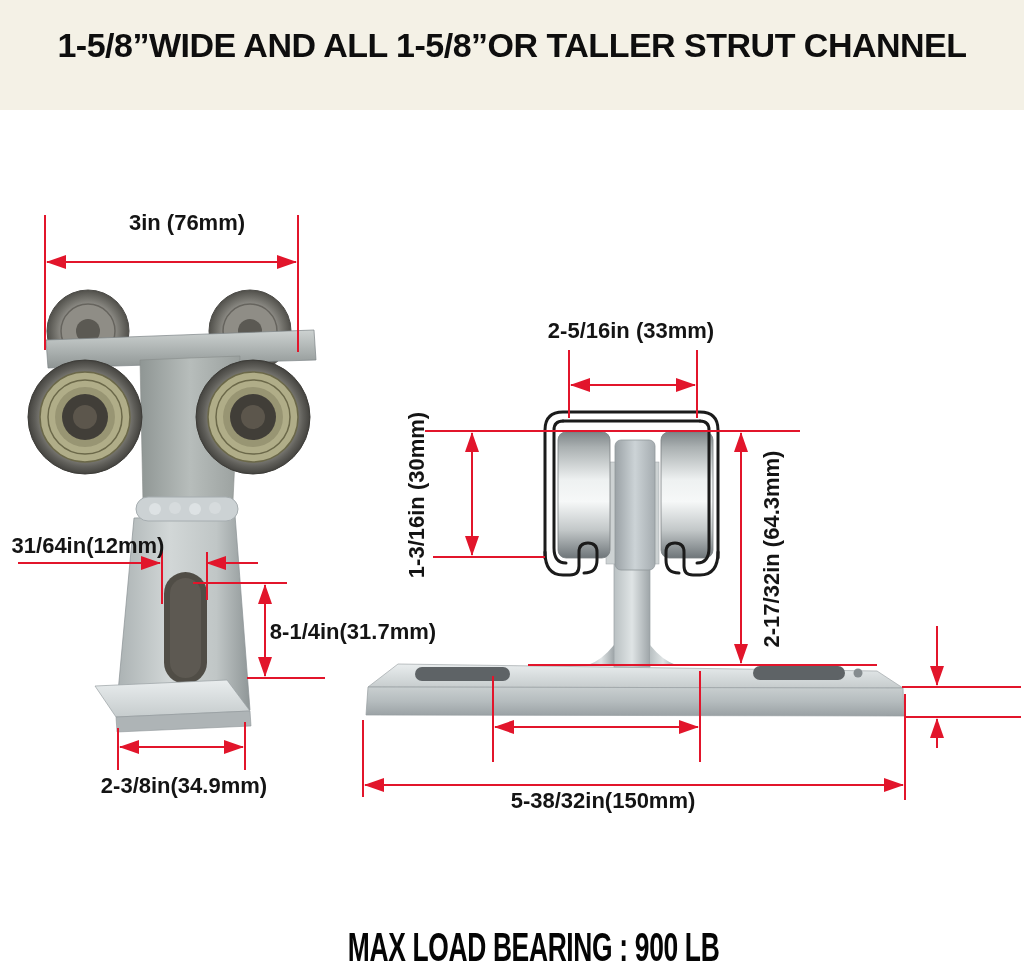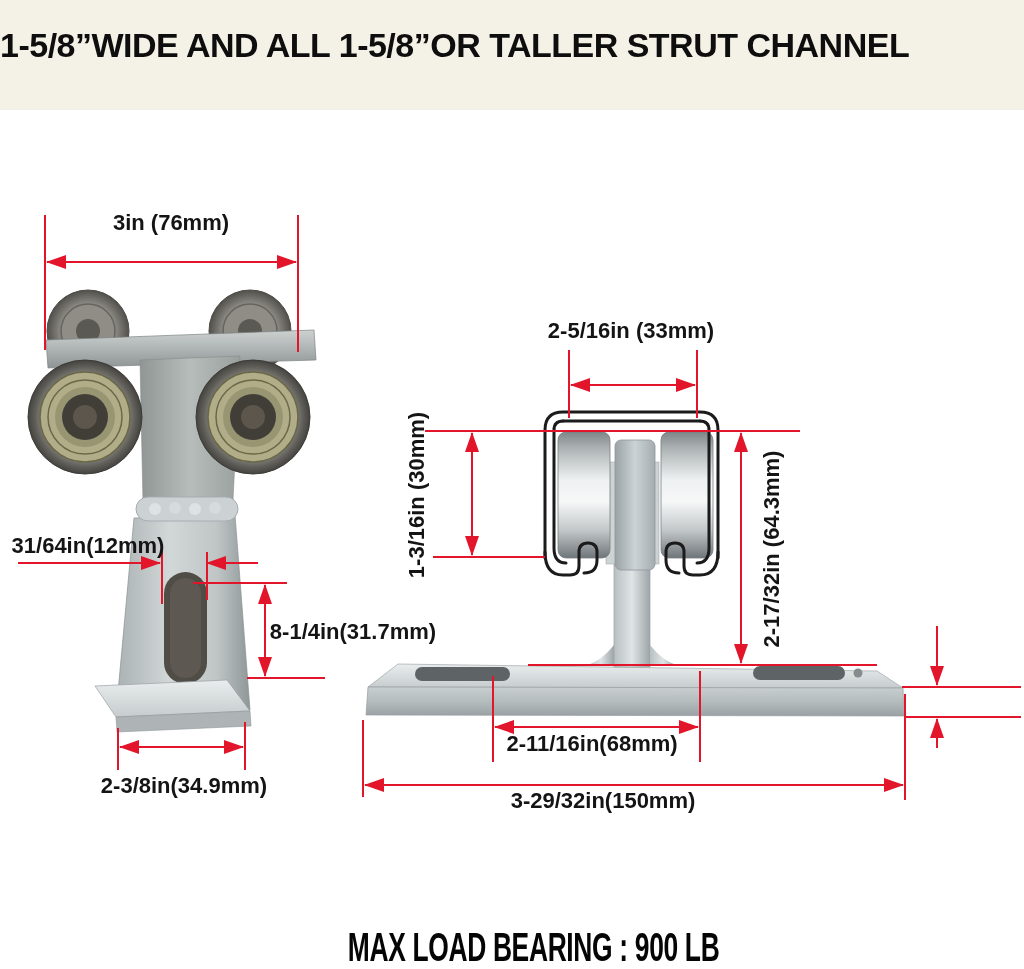--- a/index.html
+++ b/index.html
@@ -4,21 +4,21 @@
 <style>
   html,body{margin:0;padding:0;background:#ffffff;}
   .stage{
     position:relative;width:1024px;height:969px;background:#ffffff;overflow:hidden;
     font-family:"Liberation Sans","DejaVu Sans",sans-serif;
   }
   .header{
     position:absolute;left:0;top:0;width:1024px;height:110px;background:#f4f1e6;
   }
   .title{
-    position:absolute;left:0;top:26px;width:1024px;
+    position:absolute;left:0;top:26px;width:1024px;text-align:center;
     font-size:34px;font-weight:bold;color:#0e0e0e;letter-spacing:-0.5px;white-space:nowrap;
   }
   .gfx{position:absolute;left:0;top:0;z-index:1;}
   .dim-label{
     position:absolute;z-index:2;white-space:nowrap;
     font-size:22px;font-weight:bold;color:#141414;
     transform:translate(-50%,-50%);
   }
   .dim-label.rot{transform:translate(-50%,-50%) rotate(-90deg);}
   .footer{
@@ -229,26 +229,25 @@
       <line x1="493" y1="676" x2="493" y2="762"></line>
       <line x1="700" y1="671" x2="700" y2="762"></line>
       <line x1="495" y1="727" x2="698" y2="727" marker-start="url(#arw)" marker-end="url(#arw)"></line>
 
       <line x1="363" y1="720" x2="363" y2="797"></line>
       <line x1="905" y1="694" x2="905" y2="800"></line>
       <line x1="365" y1="785" x2="903" y2="785" marker-start="url(#arw)" marker-end="url(#arw)"></line>
     </g>
   </svg>
 
-  <div class="dim-label" style="left:171px;top:223px">3in (76mm)</div>
+  <div class="dim-label" style="left:187px;top:223px">3in (76mm)</div>
   <div class="dim-label" style="left:88px;top:546px">31/64in(12mm)</div>
   <div class="dim-label" style="left:353px;top:632px">8-1/4in(31.7mm)</div>
   <div class="dim-label" style="left:184px;top:786px">2-3/8in(34.9mm)</div>
   <div class="dim-label" style="left:631px;top:331px">2-5/16in (33mm)</div>
   <div class="dim-label rot" style="left:417px;top:495px">1-3/16in (30mm)</div>
   <div class="dim-label rot" style="left:772px;top:549px">2-17/32in (64.3mm)</div>
-  <div class="dim-label" style="left:592px;top:744px">2-11/16in(68mm)</div>
-  <div class="dim-label" style="left:603px;top:801px">3-29/32in(150mm)</div>
+  <div class="dim-label" style="left:603px;top:801px">5-38/32in(150mm)</div>
 
   <div class="footer">
     <span class="footer-inner">MAX LOAD BEARING : 900 LB</span>
   </div>
 </div>
 
 </body></html>

